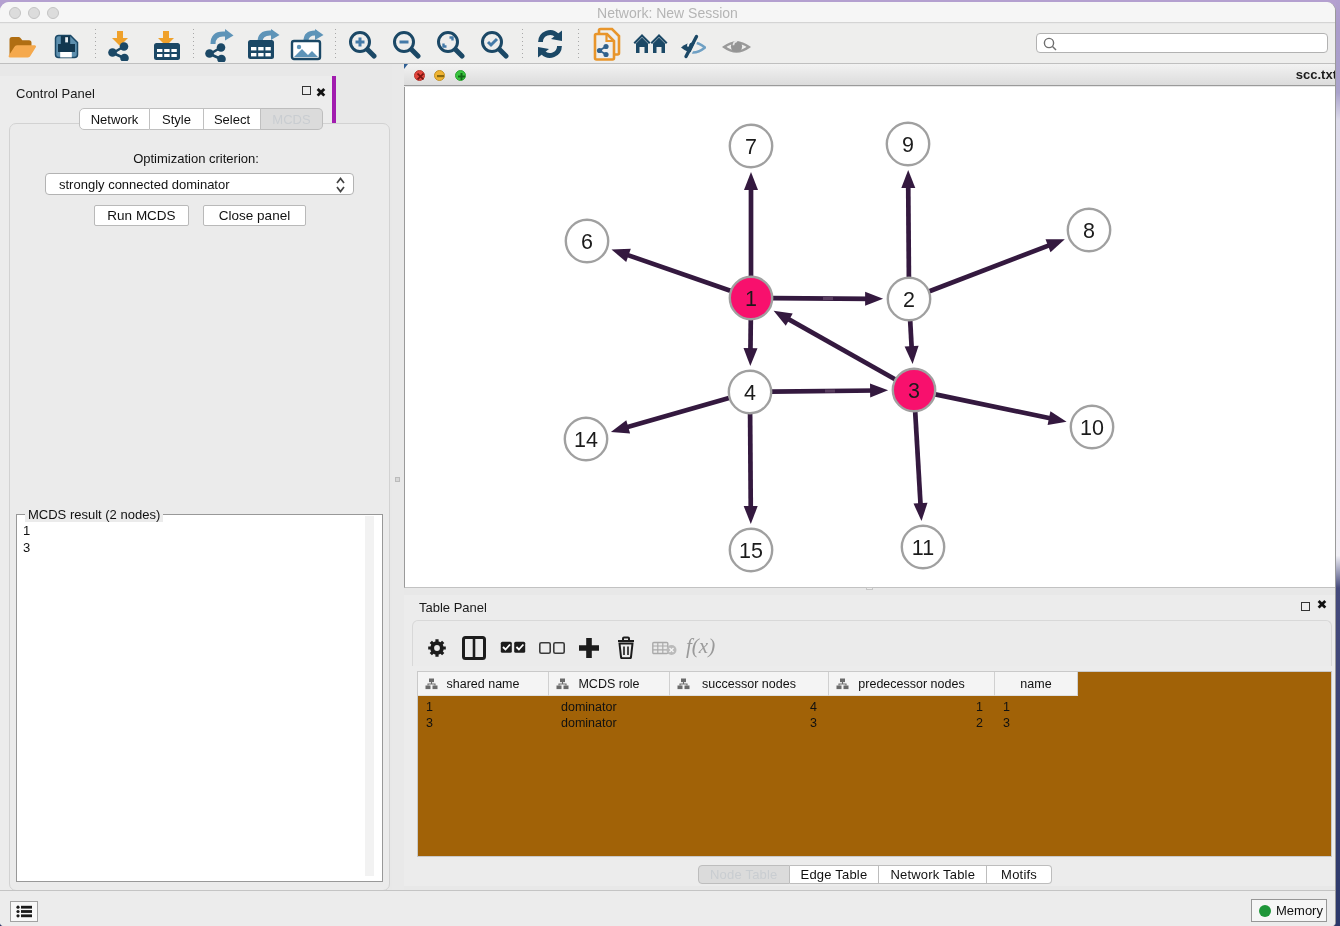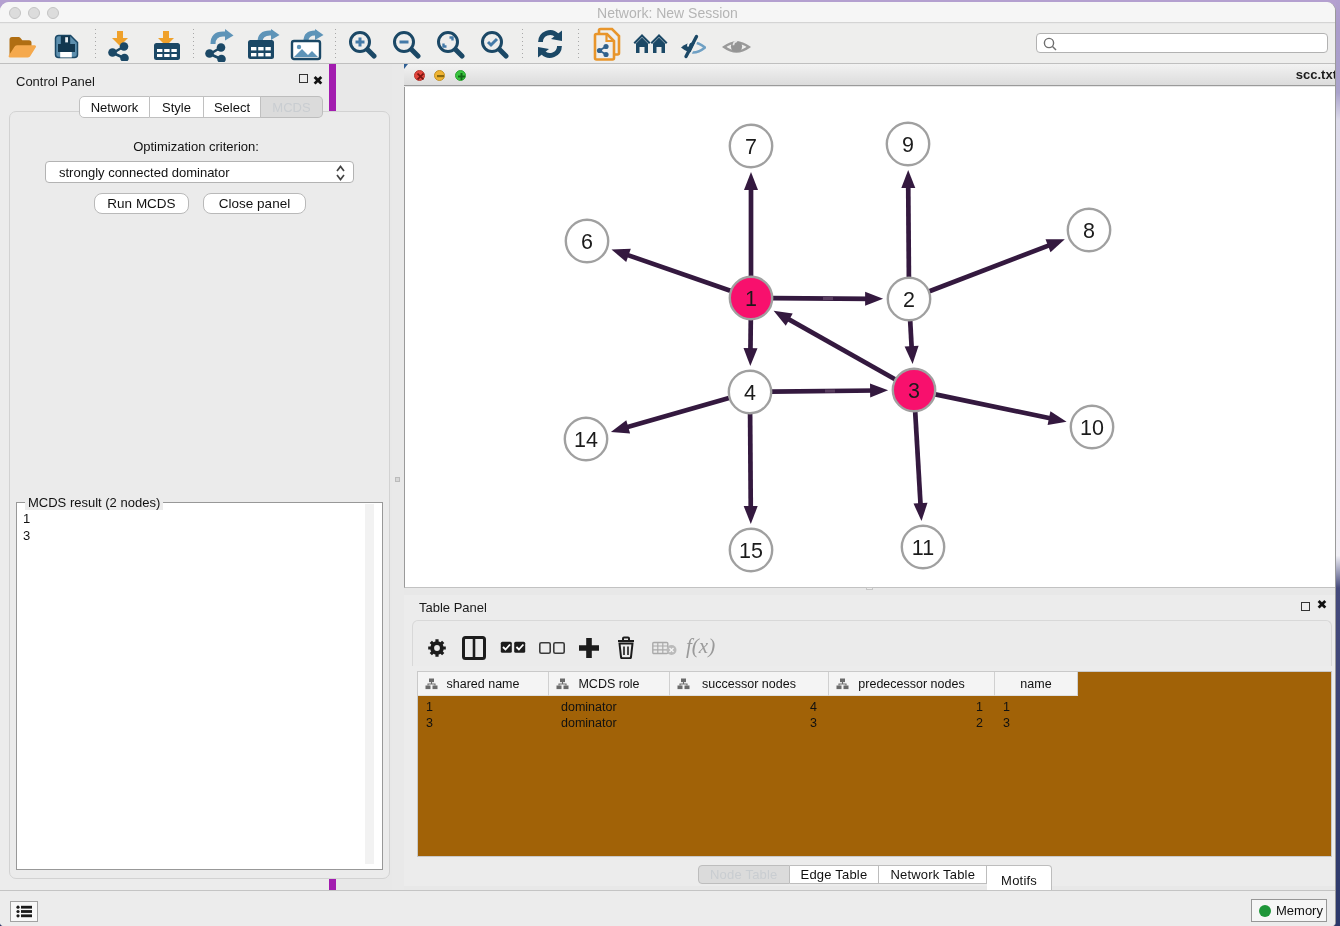--- a/index.html
+++ b/index.html
@@ -7,31 +7,31 @@
 .deskbottom{position:absolute;left:0;bottom:0;width:100%;height:3px;background:#2e3a6b}
 .abs{position:absolute}
 .win{position:absolute;left:0;top:2px;width:1336px;height:924px;background:#e9e9e9;border-radius:9px 9px 4px 4px;overflow:hidden;border-right:1px solid #9a9a9a;border-bottom:none}
 .titlebar{position:absolute;left:0;top:0;width:100%;height:21px;background:#f6f6f6;border-bottom:1px solid #d4d4d4}
 .tl{position:absolute;top:5px;width:12px;height:12px;border-radius:50%;background:#dcdcdc;border:1px solid #c3c3c3}
 .title{position:absolute;top:3px;width:100%;text-align:center;font-size:14px;color:#b5b5b5}
 .toolbar{position:absolute;left:0;top:22px;width:100%;height:40px;background:#eeeeed;border-bottom:1px solid #bfbfbf}
 .sep{position:absolute;top:5px;height:30px;width:1px;background-image:linear-gradient(#a8a8a8 30%,rgba(0,0,0,0) 0%);background-size:1px 4px}
 .search{position:absolute;left:1036px;top:9px;width:292px;height:20px;background:#fff;border:1px solid #b2b2b2;border-radius:4px}
 .main{position:absolute;left:0;top:62px;width:100%;height:826px;background:#e8e8e8}
-.cp{position:absolute;left:0;top:0;width:336px;height:826px;background:#ececec;border-right:7px solid #a21caf}
+.cp{position:absolute;left:0;top:12px;width:336px;height:826px;background:#ececec;border-right:4px solid #a21caf}
 .cptitle{position:absolute;left:16px;top:10px;font-size:13px;color:#1a1a1a}
 .paneltop{position:absolute;right:21px;top:11px;width:9px;height:9px;border:1.5px solid #333}
 .panelx{position:absolute;right:3px;top:6px;font-size:13px;color:#111;font-weight:400;width:18px;text-align:center}
 .tabs{position:absolute;display:flex;font-size:13px;z-index:3}
 .tab{border:1px solid #c0c0c0;border-left:none;background:#fff;color:#111;display:flex;align-items:center;justify-content:center}
 .tab.first{border-left:1px solid #c0c0c0;border-radius:5px 0 0 5px}
 .tab.last{border-radius:0 5px 5px 0}
 .tab.dis{background:#dbdbdb;color:#c9cdd1;border-color:#bdbdbd}
 .cpcontent{position:absolute;left:9px;top:47px;width:381px;height:768px;background:#ebebeb;border:1px solid #d2d2d2;border-radius:7px}
-.btn{position:absolute;background:#fff;border:1px solid #b9b9b9;border-radius:8px;font-size:13.5px;color:#111;display:flex;align-items:center;justify-content:center}
+.btn{position:absolute;background:#fff;border:1px solid #b9b9b9;border-radius:2px;font-size:13.5px;color:#111;display:flex;align-items:center;justify-content:center}
 .fs{position:absolute;left:16px;top:438px;width:367px;height:368px;border:1px solid #989898;background:#fff}
 .fslegend{position:absolute;left:8px;top:-8px;background:#ebebeb;padding:0 3px;font-size:13px;color:#111}
 .splitter{position:absolute;left:392px;top:0;width:12px;height:826px;background:#e9e9e9}
 .mdi{position:absolute;left:404px;top:0;width:933px;height:826px;background:#e8e8e8}
 .netframe{position:absolute;left:0px;top:0px;width:933px;height:524px}
 .nettitle{position:absolute;left:0;top:0;width:100%;height:22px;background:linear-gradient(#f2f2f2,#dcdcdc);border-bottom:1px solid #9a9a9a;border-radius:5px 5px 0 0}
 .nettext{position:absolute;top:3px;width:100%;text-align:right;font-size:13px;font-weight:700;color:#1c1c1c}
 .dot{position:absolute;top:6px;width:11px;height:11px;border-radius:50%}
 .netcanvas{position:absolute;left:0;top:23px;width:933px;height:501px;background:#fff;border-left:1px solid #9a9a9a;border-bottom:1px solid #c2c2c2}
 .tframe{position:absolute;left:0px;top:531px;width:933px;height:291px;background:#ececec}
@@ -398,21 +398,21 @@
      <div class="trow" style="left:8px;top:44px">3</div>
      <div class="trow" style="left:143px;top:44px">dominator</div>
      <div class="trow" style="left:252px;top:44px;width:147px;text-align:right">3</div>
      <div class="trow" style="left:411px;top:44px;width:154px;text-align:right">2</div>
      <div class="trow" style="left:585px;top:44px">3</div>
    </div>
    <div class="btabs">
      <div class="btab dis first tab" style="border-radius:4px 0 0 4px">Node Table</div>
      <div class="btab">Edge Table</div>
      <div class="btab">Network Table</div>
-     <div class="btab" style="border-radius:0 4px 4px 0;padding:14px 14px">Motifs</div>
+     <div class="btab" style="border-radius:0 4px 4px 0;padding:3px 14px">Motifs</div>
    </div>
   </div>
  </div>
 </div>
 <div class="statusbar">
   <div class="listbtn">
         <svg width="16" height="13">
           <g fill="#1a1a1a">
             <circle cx="2" cy="2.2" r="1.6"></circle>
             <circle cx="2" cy="6.5" r="1.6"></circle>

